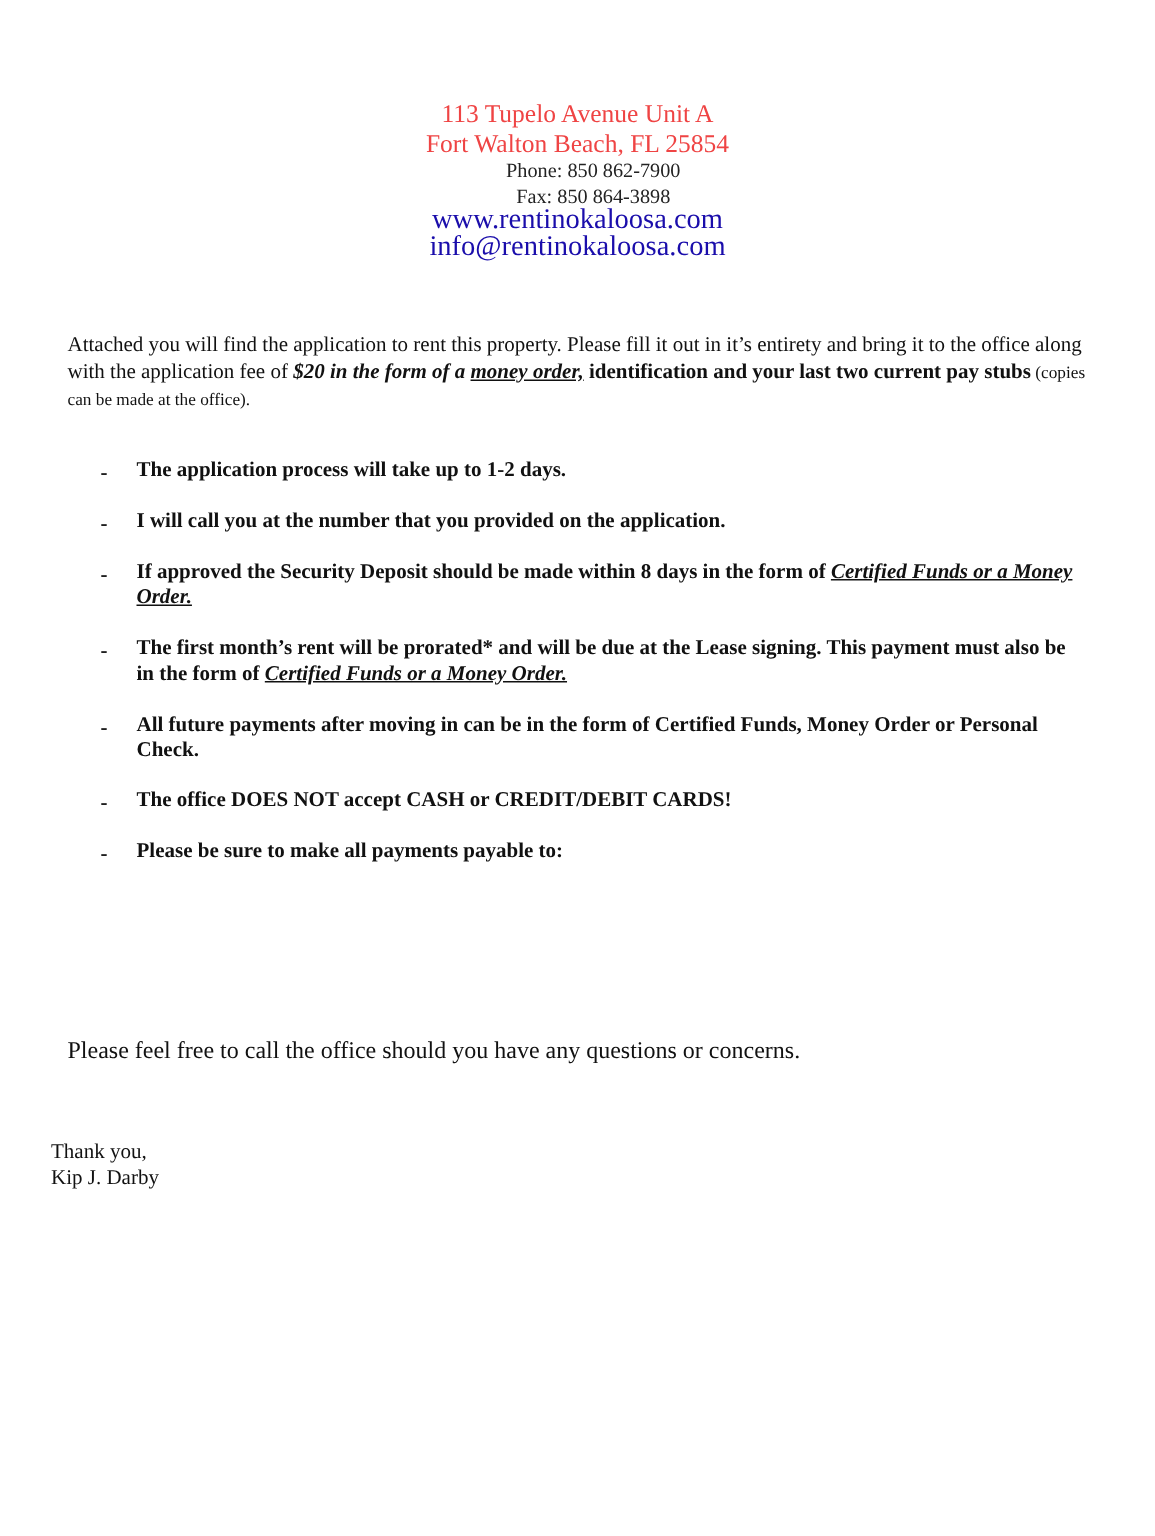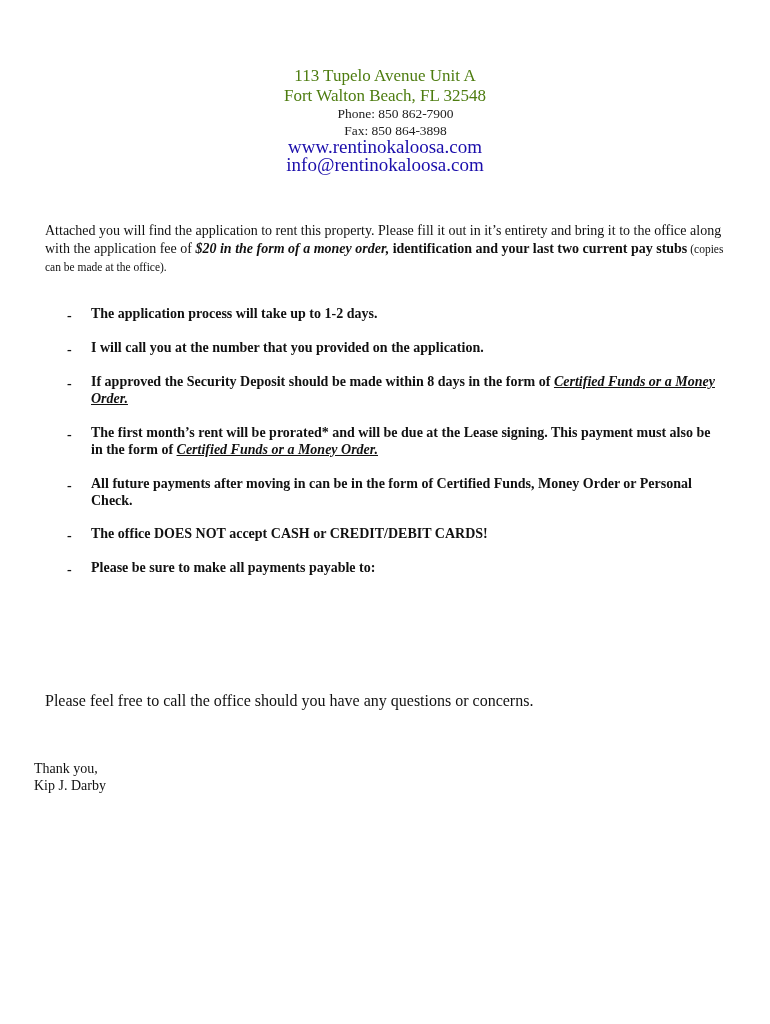--- a/index.html
+++ b/index.html
@@ -22,21 +22,21 @@
     }
     .header {
       position: absolute;
       left: 0; right: 0;
       top: 66px;
       text-align: center;
     }
     .header .addr {
       font-size: 17px;
       line-height: 20px;
-      color: #4d7c0f;
+      color: #ef4444;
     }
     .header .contact {
       font-size: 13.5px;
       line-height: 16.5px;
       color: #222;
       margin-left: 21px;
     }
     .header a {
       color: #1a0dab;
       font-size: 19px;
@@ -46,21 +46,21 @@
     .intro {
       position: absolute;
       left: 45px;
       top: 222px;
       width: 680px;
       font-size: 14px;
       line-height: 17.5px;
     }
     .b { font-weight: bold; }
     .bi { font-weight: bold; font-style: italic; }
-    .biu { font-weight: bold; font-style: italic; }
+    .biu { font-weight: bold; font-style: italic; text-decoration: underline; }
     .iu { font-style: italic; text-decoration: underline; }
     .small { font-size: 11.5px; }
     .bullets {
       position: absolute;
       left: 45px;
       top: 306px;
       width: 680px;
     }
     .bullet {
       position: absolute;
@@ -116,21 +116,21 @@
       line-height: 17px;
     }
   </style>
 </head>
 <body>
 
 <div class="page">
 
   <div class="header">
     <div class="addr">113 Tupelo Avenue Unit A</div>
-    <div class="addr">Fort Walton Beach, FL  32548</div>
+    <div class="addr">Fort Walton Beach, FL  25854</div>
     <div class="contact">Phone:  850 862-7900</div>
     <div class="contact">Fax:  850 864-3898</div>
     <div><a>www.rentinokaloosa.com</a></div>
     <div><a>info@rentinokaloosa.com</a></div>
   </div>
 
   <div class="intro">
     <span>Attached you will find the application to rent this property.  Please fill it out in it’s entirety and bring it to the office along with the application fee of </span><span class="bi">$20 in the form of  a </span><span class="biu">money order,</span><span class="b"> identification and your last two current pay stubs</span><span class="small"> (copies can be made at the office).</span>
   </div>
 

